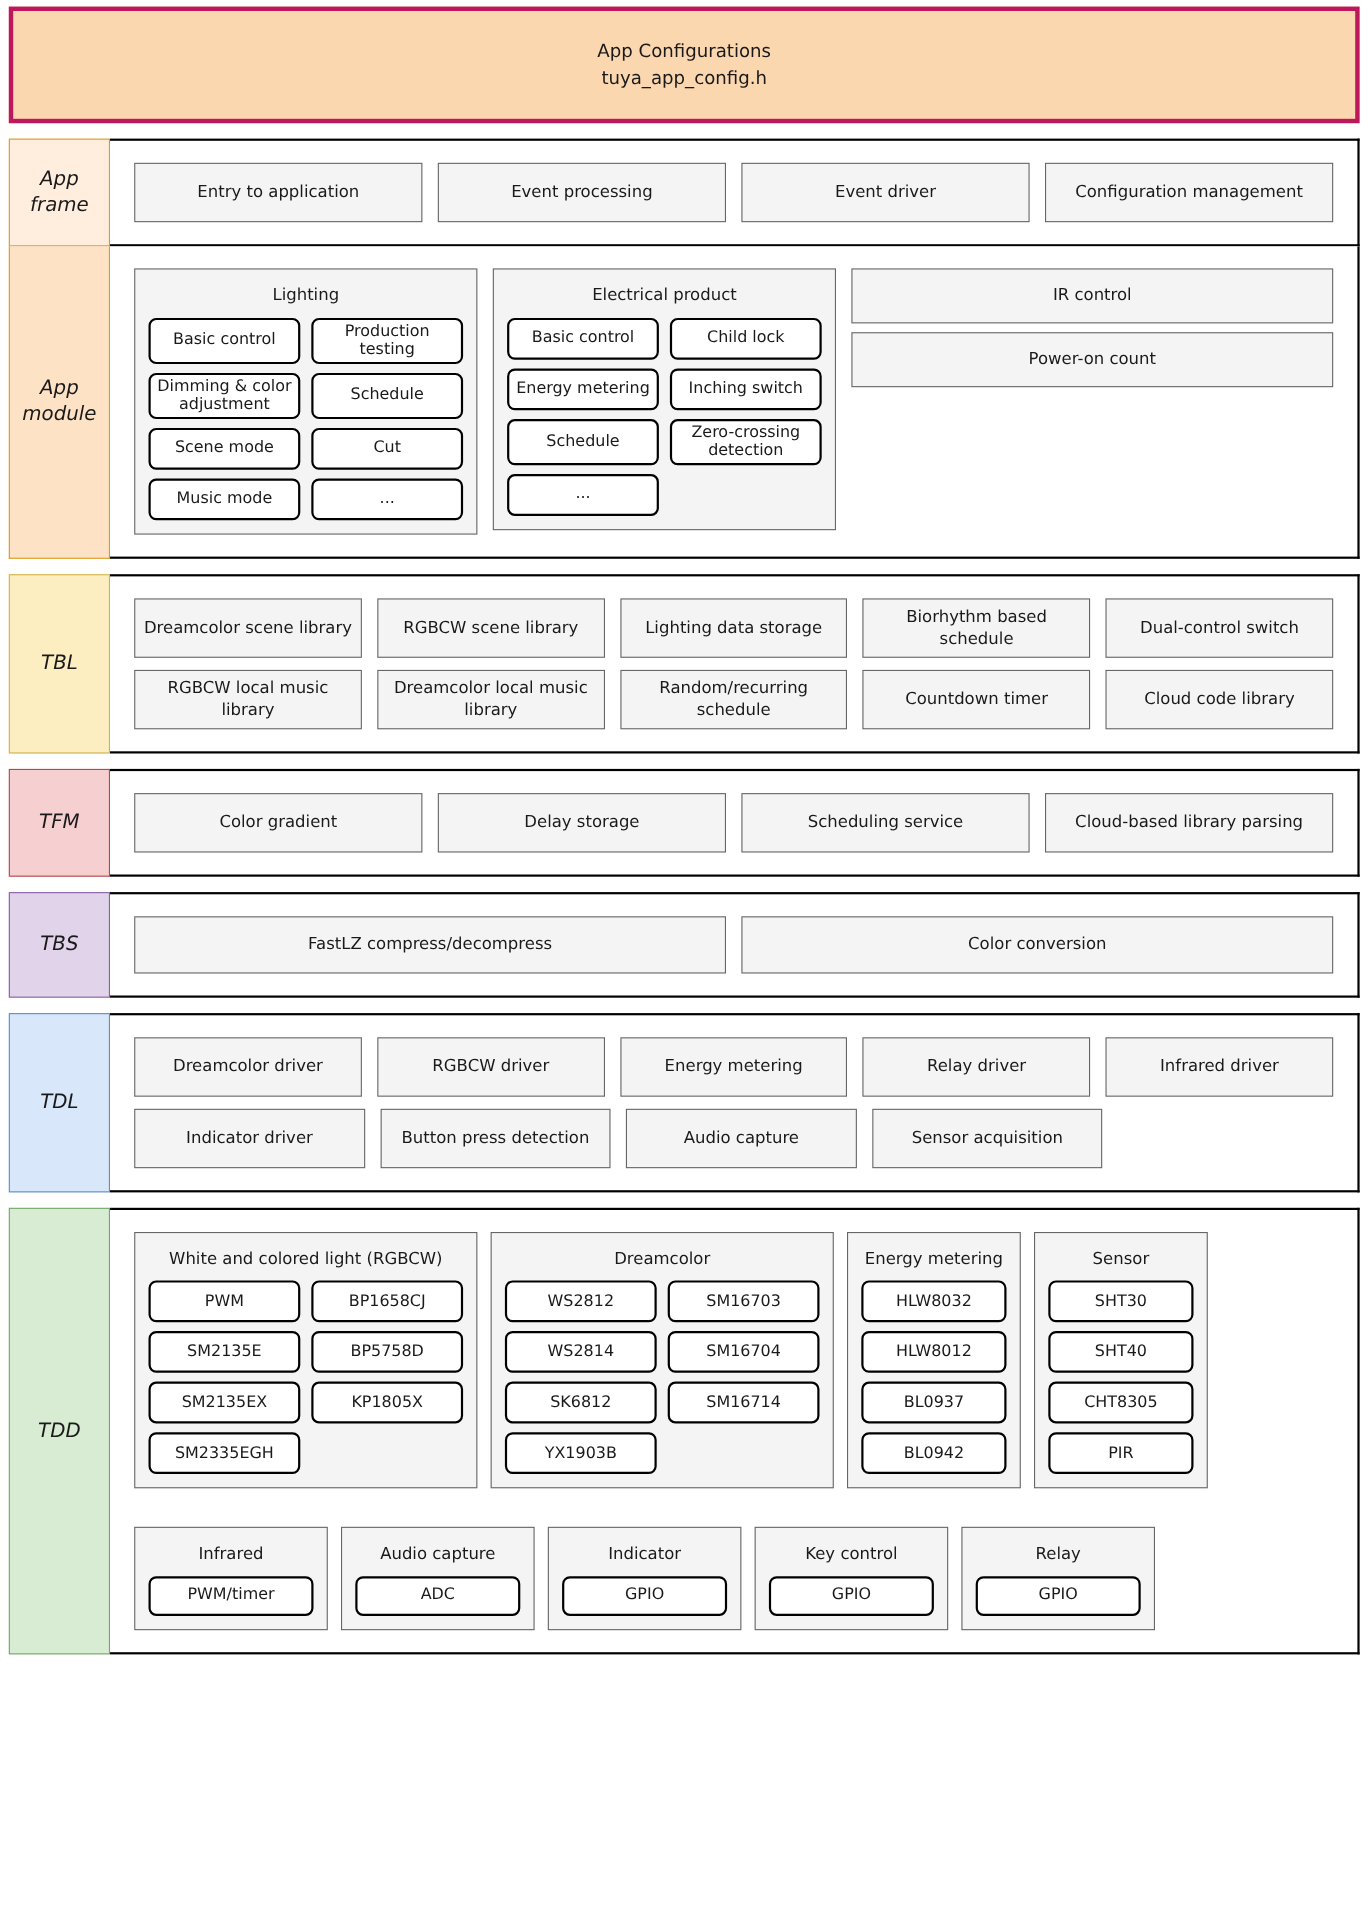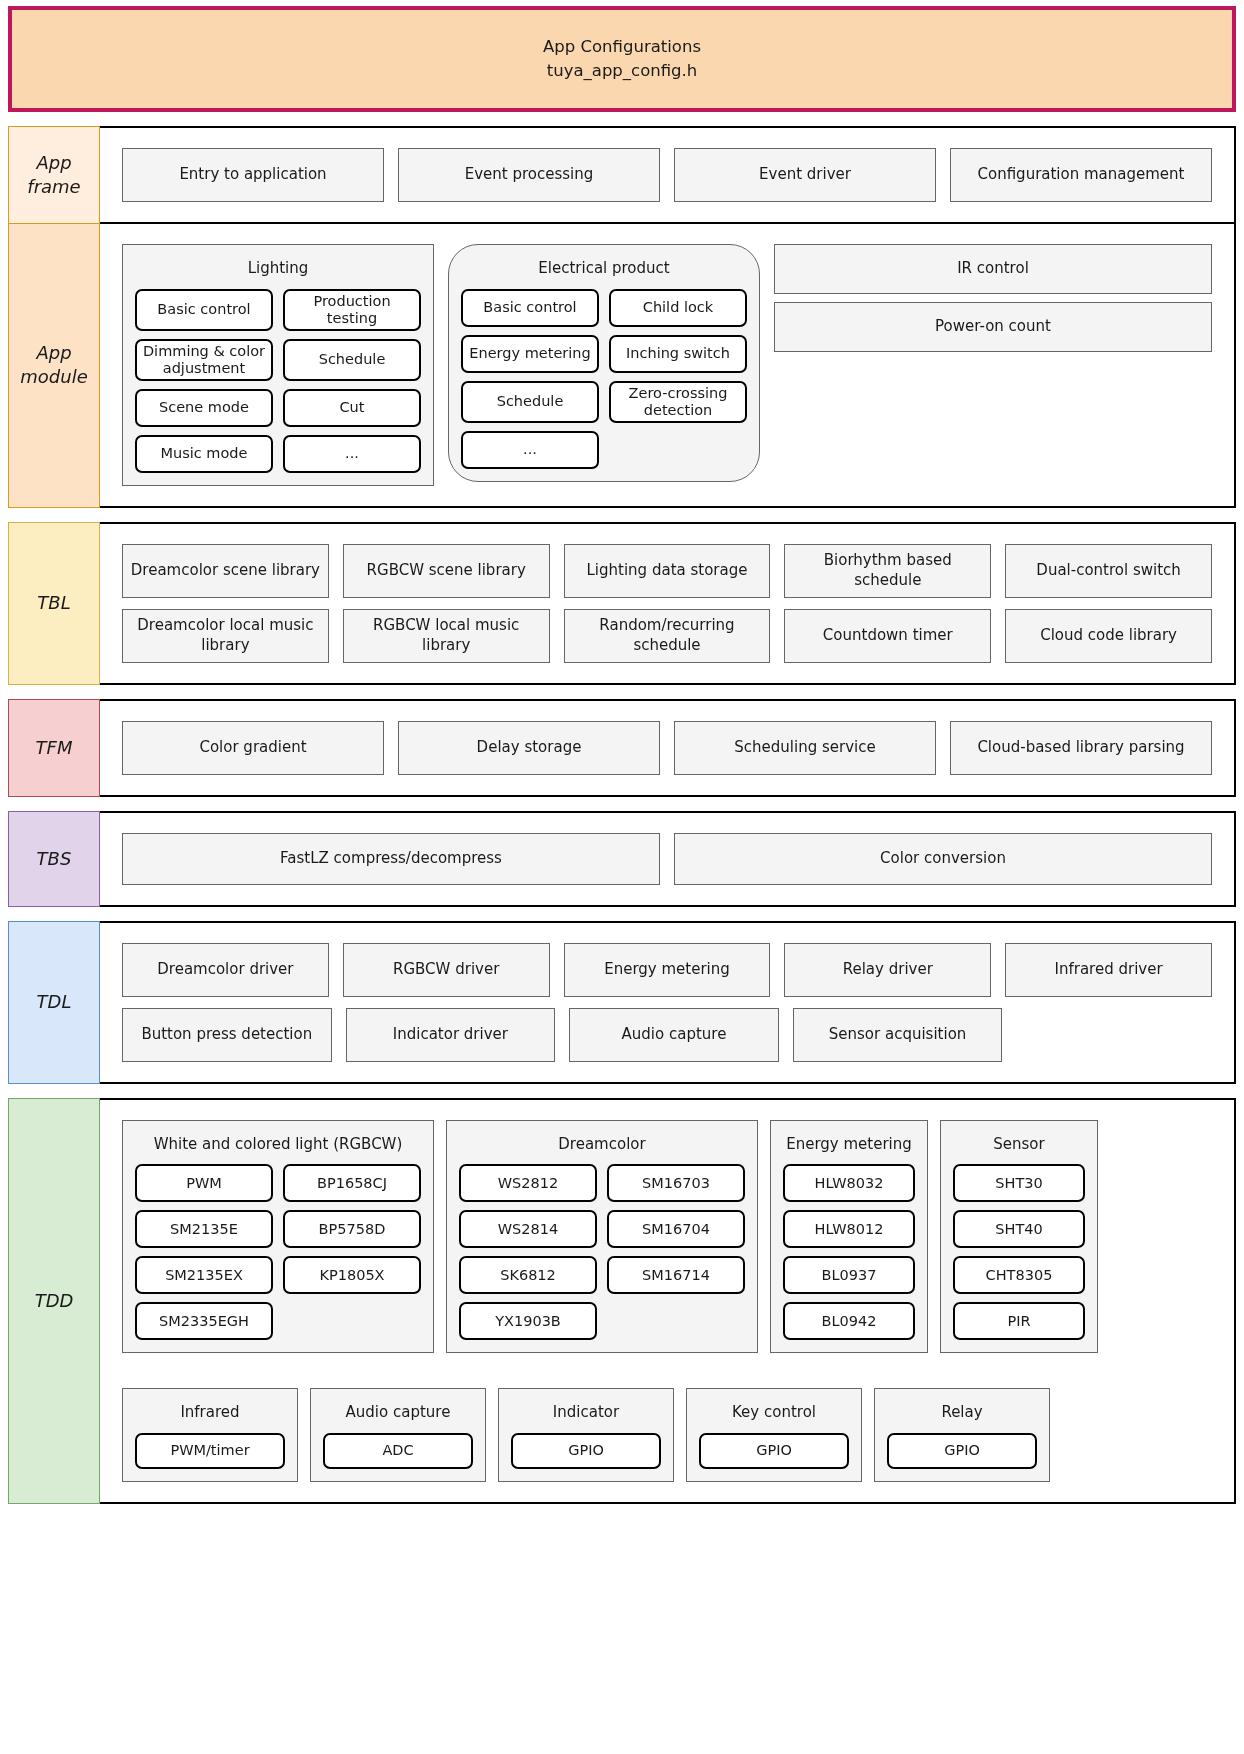--- a/index.html
+++ b/index.html
@@ -138,21 +138,21 @@
     min-height: 38px;
     display: flex;
     align-items: center;
     justify-content: center;
     text-align: center;
     font-size: 14.5px;
     line-height: 1.18;
     padding: 2px 4px;
   }
   .group-lighting { width: 312px; }
-  .group-electrical { width: 312px; border-radius: 30px; }
+  .group-electrical { width: 312px; }
   .appmod-side {
     display: flex;
     flex-direction: column;
     gap: 8px;
     flex: 1 1 auto;
   }
   .appmod-side .gbox { min-height: 50px; }
 
   
   .tbs-row .gbox { min-height: 52px; font-size: 15px; }
@@ -260,22 +260,22 @@
     <div class="band-label lbl-tbl">TBL</div>
     <div class="band-body pad-lg">
       <div class="row">
         <div class="gbox">Dreamcolor scene library</div>
         <div class="gbox">RGBCW scene library</div>
         <div class="gbox">Lighting data storage</div>
         <div class="gbox">Biorhythm based schedule</div>
         <div class="gbox">Dual-control switch</div>
       </div>
       <div class="row">
+        <div class="gbox">RGBCW local music library</div>
         <div class="gbox">Dreamcolor local music library</div>
-        <div class="gbox">RGBCW local music library</div>
         <div class="gbox">Random/recurring schedule</div>
         <div class="gbox">Countdown timer</div>
         <div class="gbox">Cloud code library</div>
       </div>
     </div>
   </div>
 
   <div class="band">
     <div class="band-label lbl-tfm">TFM</div>
     <div class="band-body pad-lg">
@@ -302,22 +302,22 @@
     <div class="band-label lbl-tdl">TDL</div>
     <div class="band-body pad-lg">
       <div class="row">
         <div class="gbox">Dreamcolor driver</div>
         <div class="gbox">RGBCW driver</div>
         <div class="gbox">Energy metering</div>
         <div class="gbox">Relay driver</div>
         <div class="gbox">Infrared driver</div>
       </div>
       <div class="row">
+        <div class="gbox">Indicator driver</div>
         <div class="gbox">Button press detection</div>
-        <div class="gbox">Indicator driver</div>
         <div class="gbox">Audio capture</div>
         <div class="gbox">Sensor acquisition</div>
         <div style="flex:1 1 0;"></div>
       </div>
     </div>
   </div>
 
   <div class="band" style="margin-bottom:0;">
     <div class="band-label lbl-tdd">TDD</div>
     <div class="band-body pad-lg">

